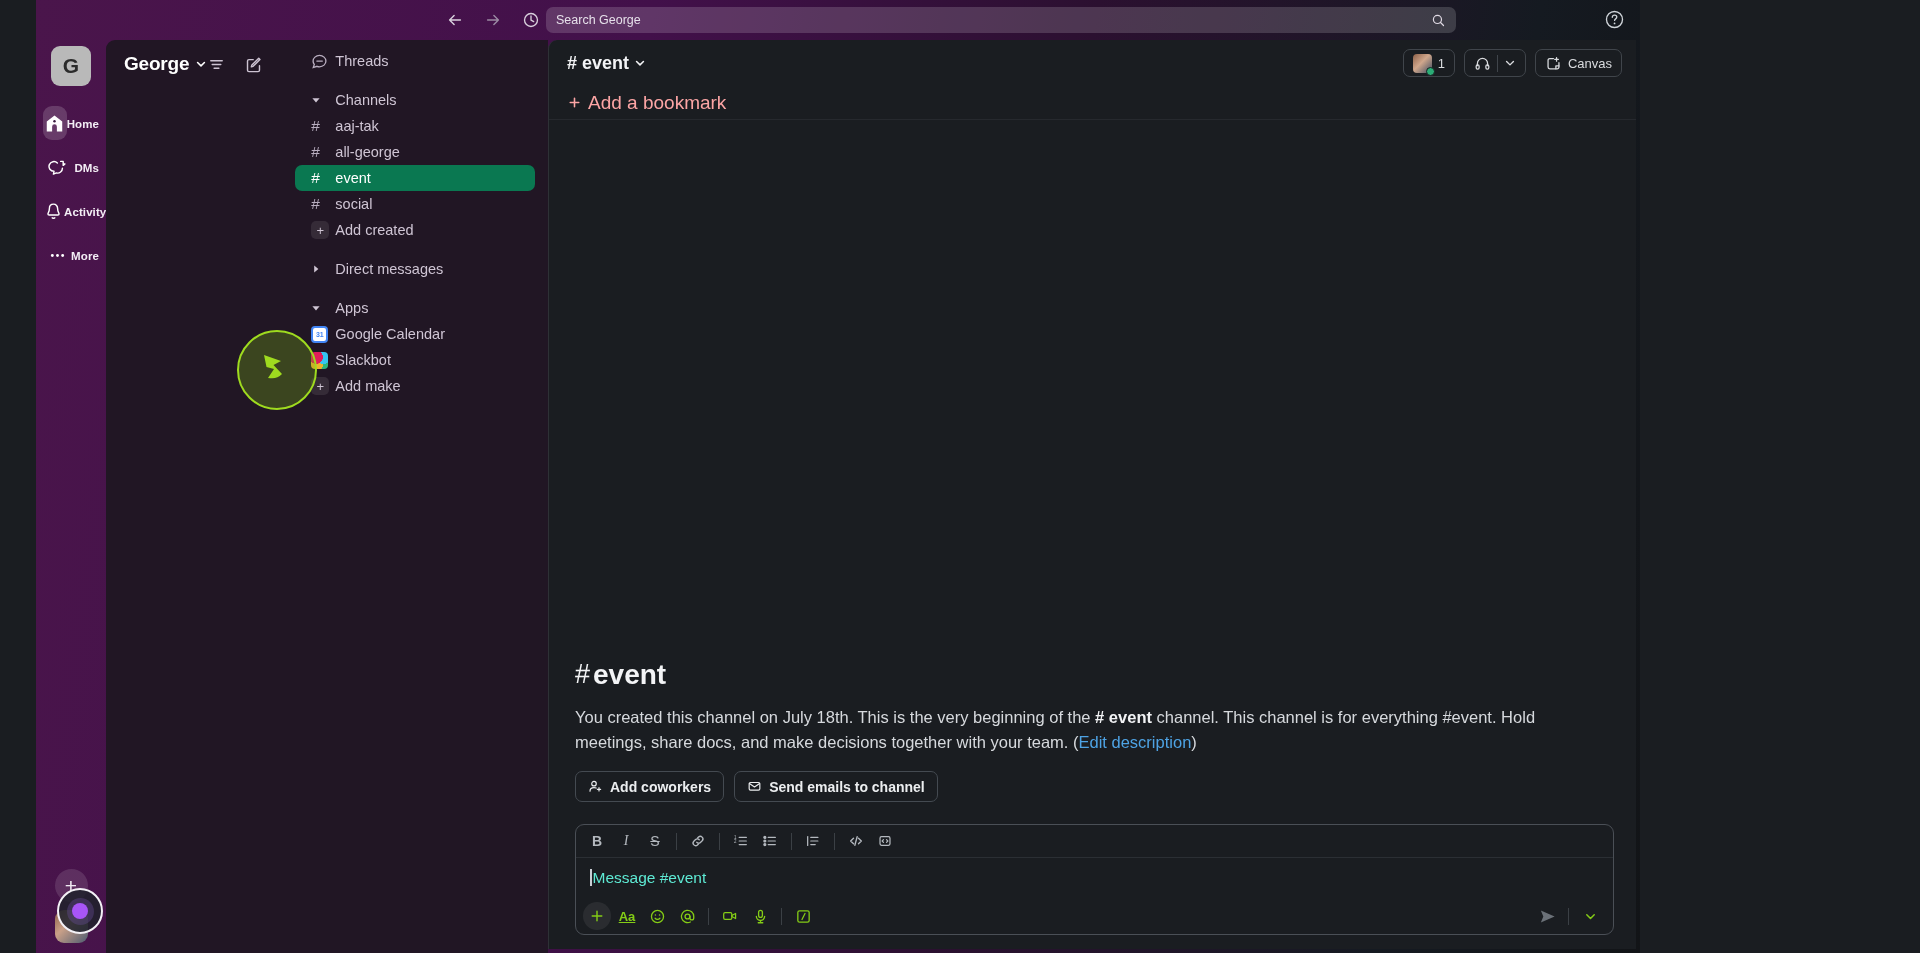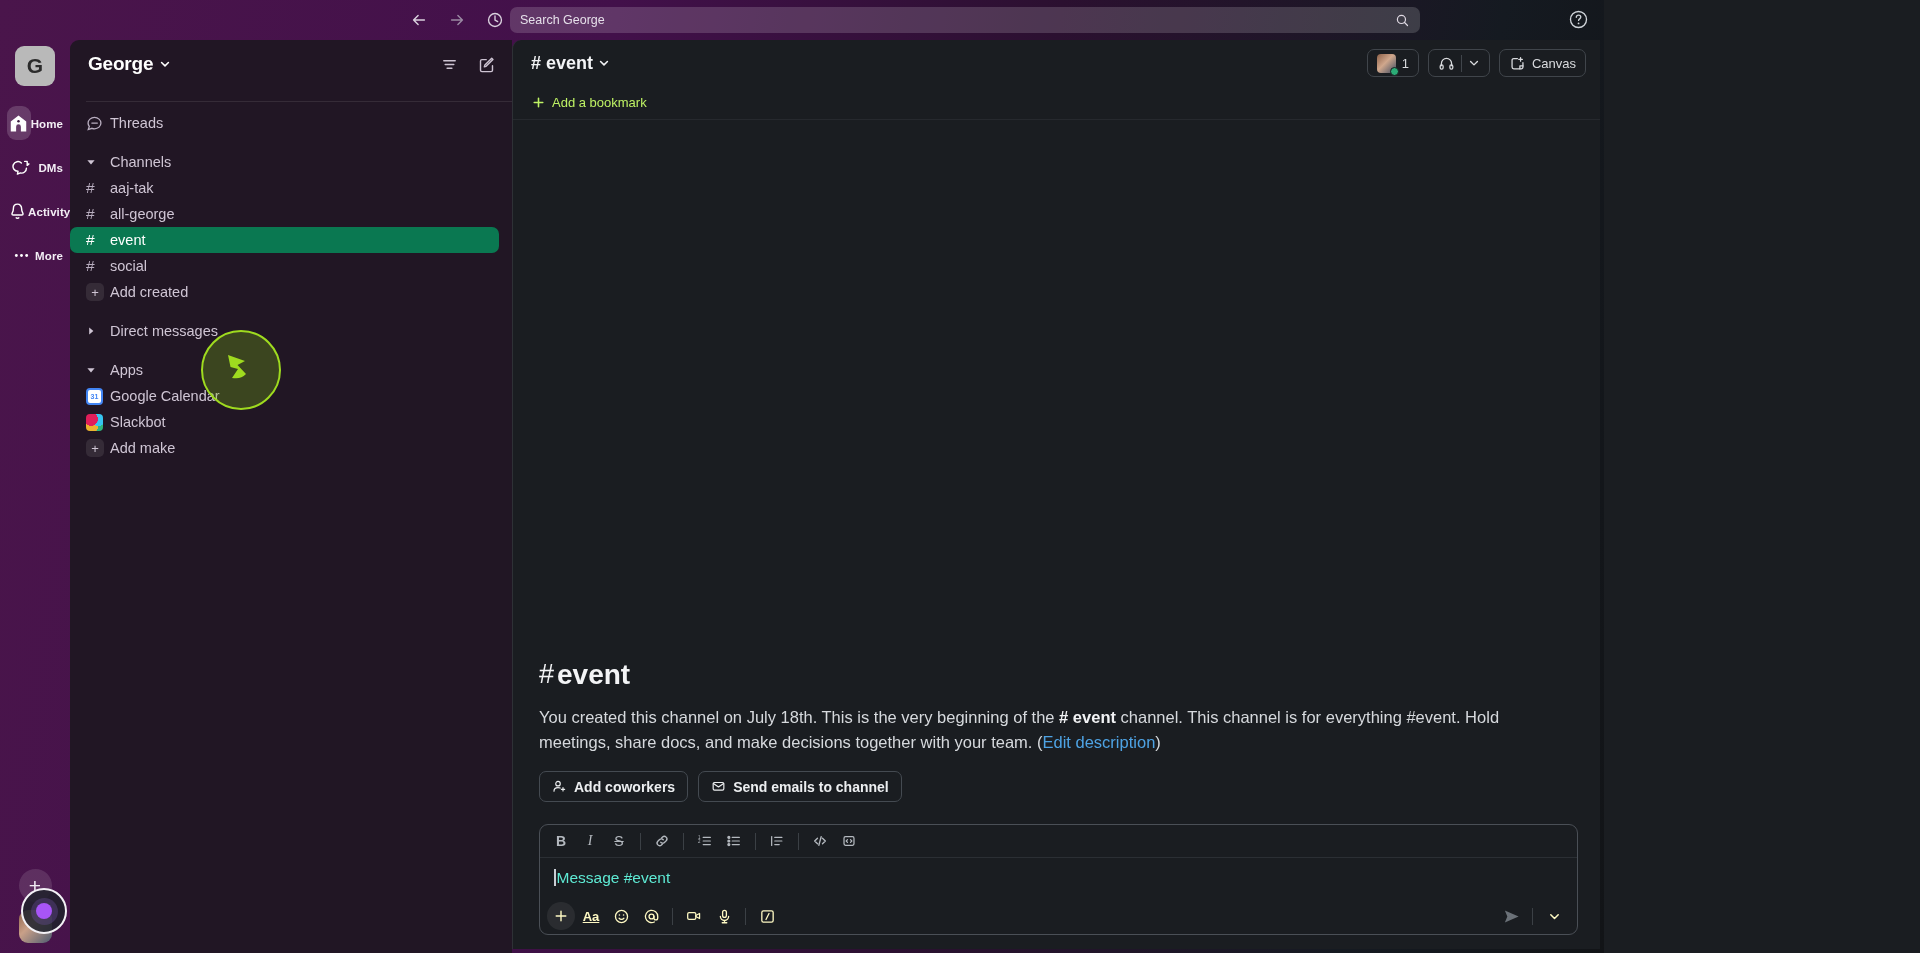--- a/index.html
+++ b/index.html
@@ -6,20 +6,21 @@
   html, body {
     width: 1920px; height: 953px;
     overflow: hidden;
     font-family: "Liberation Sans", sans-serif;
     background: #1a1d21;
   }
   #app {
     position: relative;
     width: 1604px; height: 953px;
     background: linear-gradient(100deg, #4a154b 0%, #42104a 35%, #2b1030 60%, #151a21 85%, #121417 100%);
+    margin-left: 36px;
   }
 
   
   .topbar {
     position: absolute; top: 0; left: 0; right: 0; height: 40px;
     display: flex; align-items: center;
   }
   .topbar-nav {
     position: absolute; left: 408px; top: 0; height: 40px;
     display: flex; align-items: center; gap: 16px;
@@ -100,21 +101,21 @@
   }
   .cursor-ring .dot {
     width: 16px; height: 16px; border-radius: 50%; background: #a855f7;
   }
 
   
   .sidebar {
     position: absolute; left: 70px; top: 40px; width: 442px; bottom: 0;
     background: #211624;
     border-top-left-radius: 9px;
-    display: flex; flex-direction: column;
+    display: flex; flex-direction: row;
   }
   .sb-head {
     height: 48px; display: flex; align-items: center;
     padding: 0 16px 0 18px;
   }
   .sb-title {
     font-size: 19px; font-weight: 800; color: #ffffff; letter-spacing: -.2px;
     display: flex; align-items: center; gap: 6px; cursor: pointer;
   }
   .sb-head-actions { margin-left: auto; display: flex; align-items: center; gap: 18px; }
@@ -208,21 +209,21 @@
   }
   .member-count { font-size: 13px; color: #d9dbde; }
   .vdivider { width: 1px; height: 17px; background: #40454b; }
 
   .bookmark-bar {
     height: 34px; display: flex; align-items: center; padding-left: 19px;
     border-bottom: 1px solid #26292e; flex: none;
   }
   .bookmark-add {
     display: flex; align-items: center; gap: 7px;
-    font-size: 13px; color: #bef264; cursor: pointer;
+    font-size: 19px; color: #fca5a5; cursor: pointer;
   }
 
   .msg-area { flex: 1; position: relative; overflow: hidden; }
   .intro {
     position: absolute; left: 0; right: 0; bottom: 12px; padding: 0 26px 0 26px;
   }
   .intro-title {
     font-size: 28px; font-weight: 800; color: #f3f4f6;
     display: flex; align-items: center; gap: 3px; margin-bottom: 14px;
   }
@@ -263,21 +264,21 @@
   .msg-input .caret {
     display: inline-block; width: 1.5px; height: 17px; background: #c9ced4;
     vertical-align: -3px; margin-right: 1px;
   }
   .act-bar {
     height: 36px; display: flex; align-items: center; gap: 2px; padding: 0 9px 0 7px;
   }
   .act-btn {
     width: 28px; height: 28px; border-radius: 50%;
     display: flex; align-items: center; justify-content: center;
-    color: #fef9c3; cursor: pointer;
+    color: #84cc16; cursor: pointer;
   }
   .act-btn.circ { background: rgba(255,255,255,0.07); }
   .act-right { margin-left: auto; display: flex; align-items: center; gap: 2px; }
   .send-ic { color: #6b7178; display:flex; }
   svg { display: block; }
 </style>
 </head>
 <body>
 
 <div id="app">

